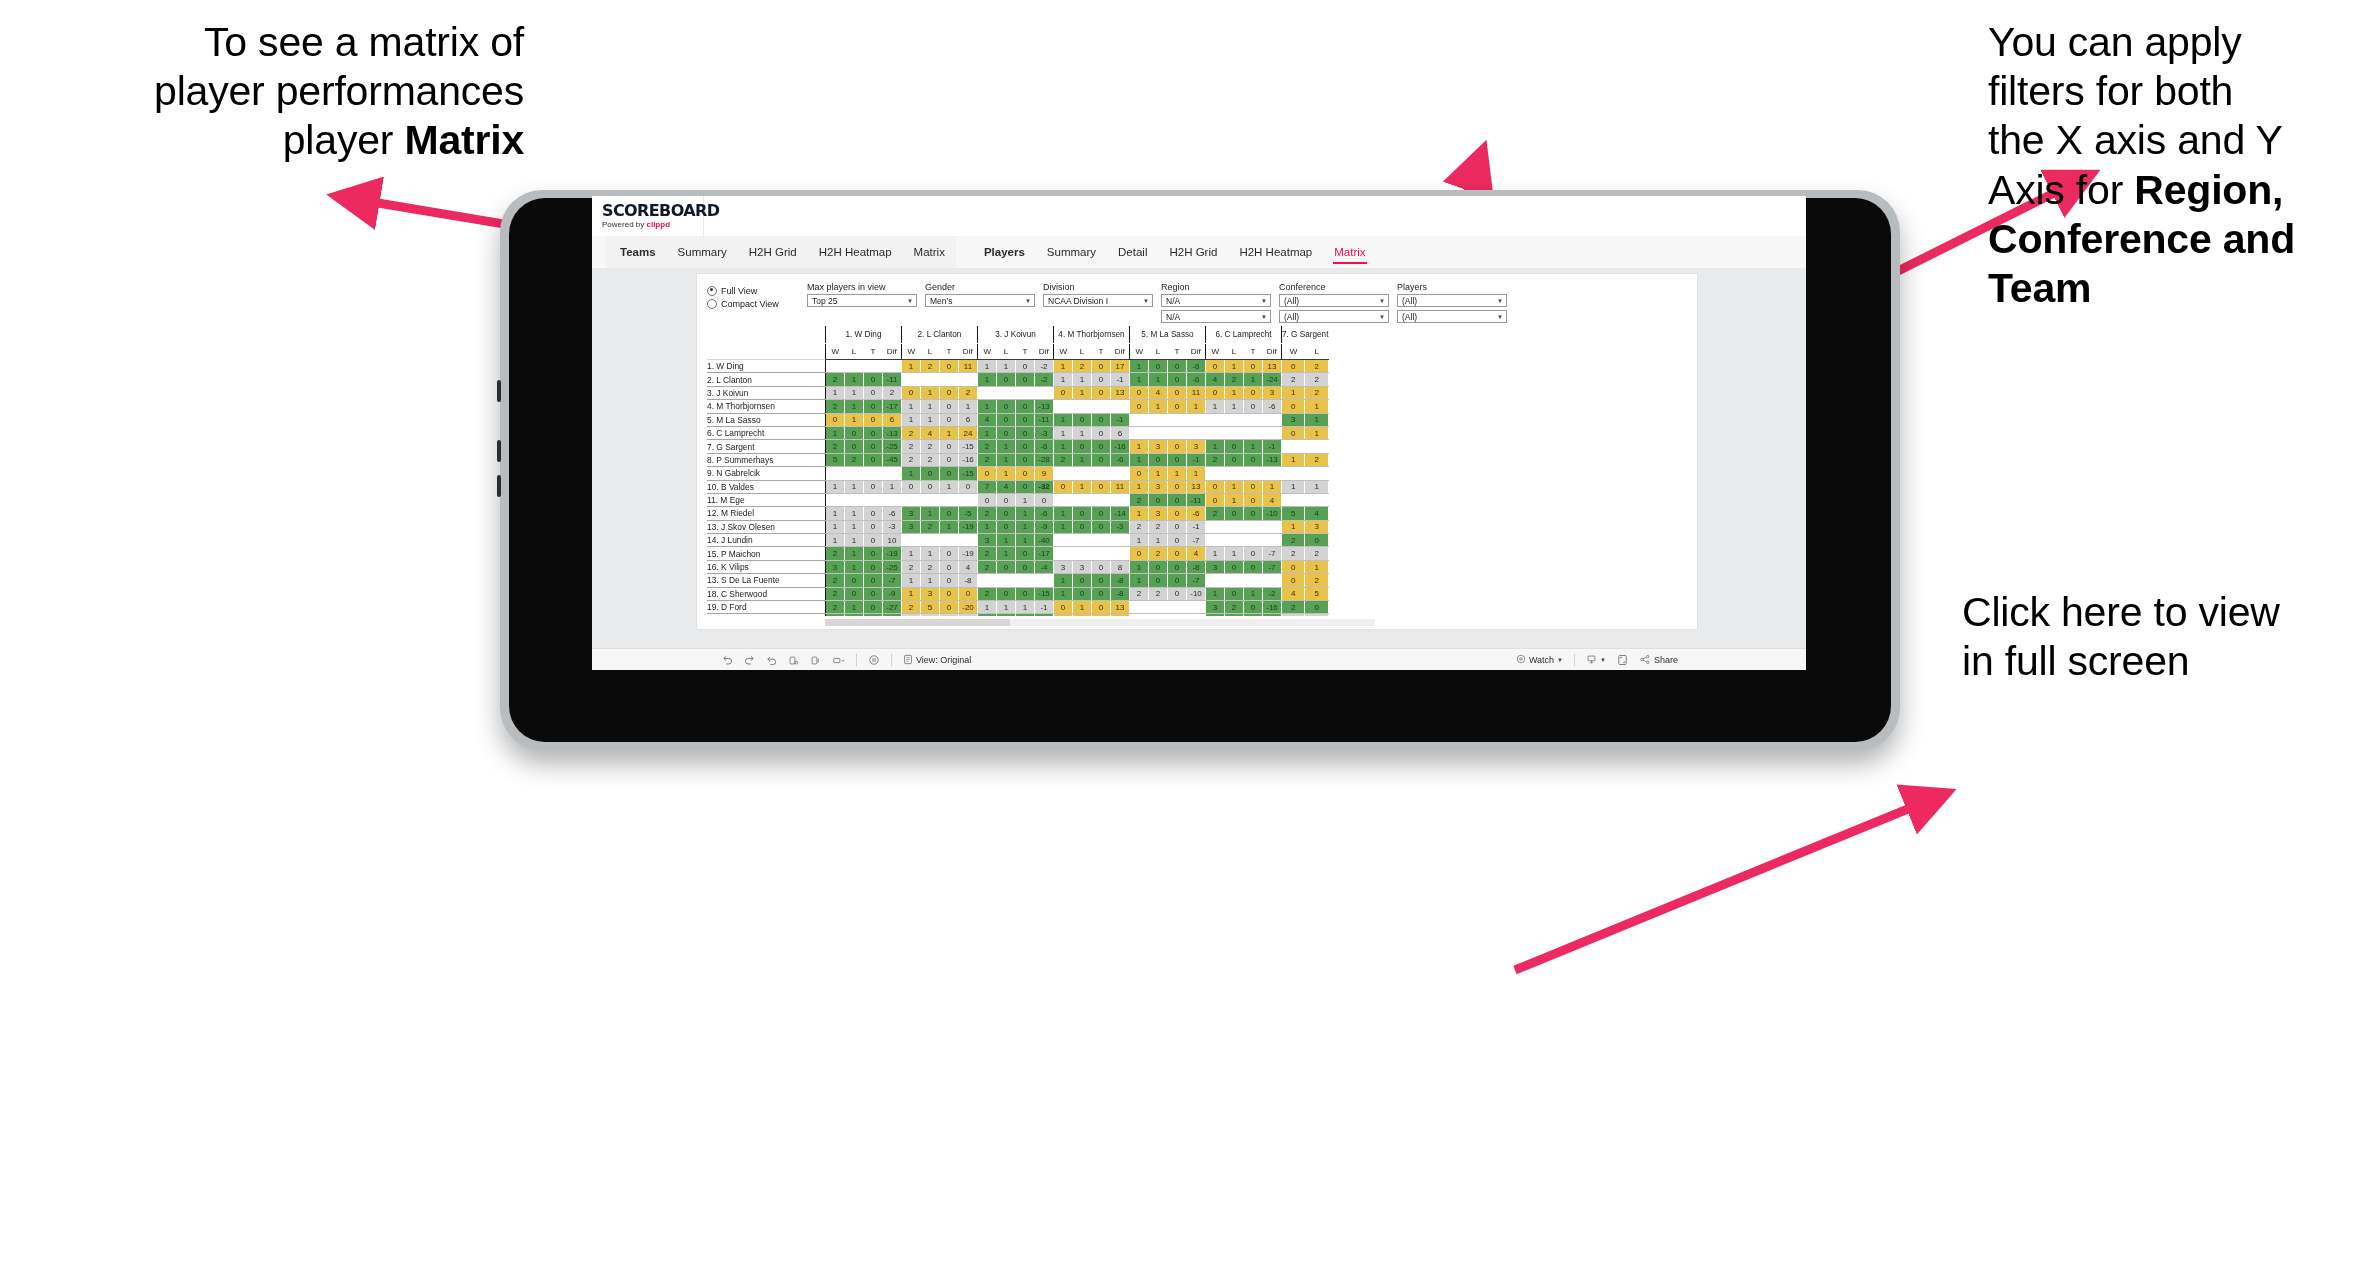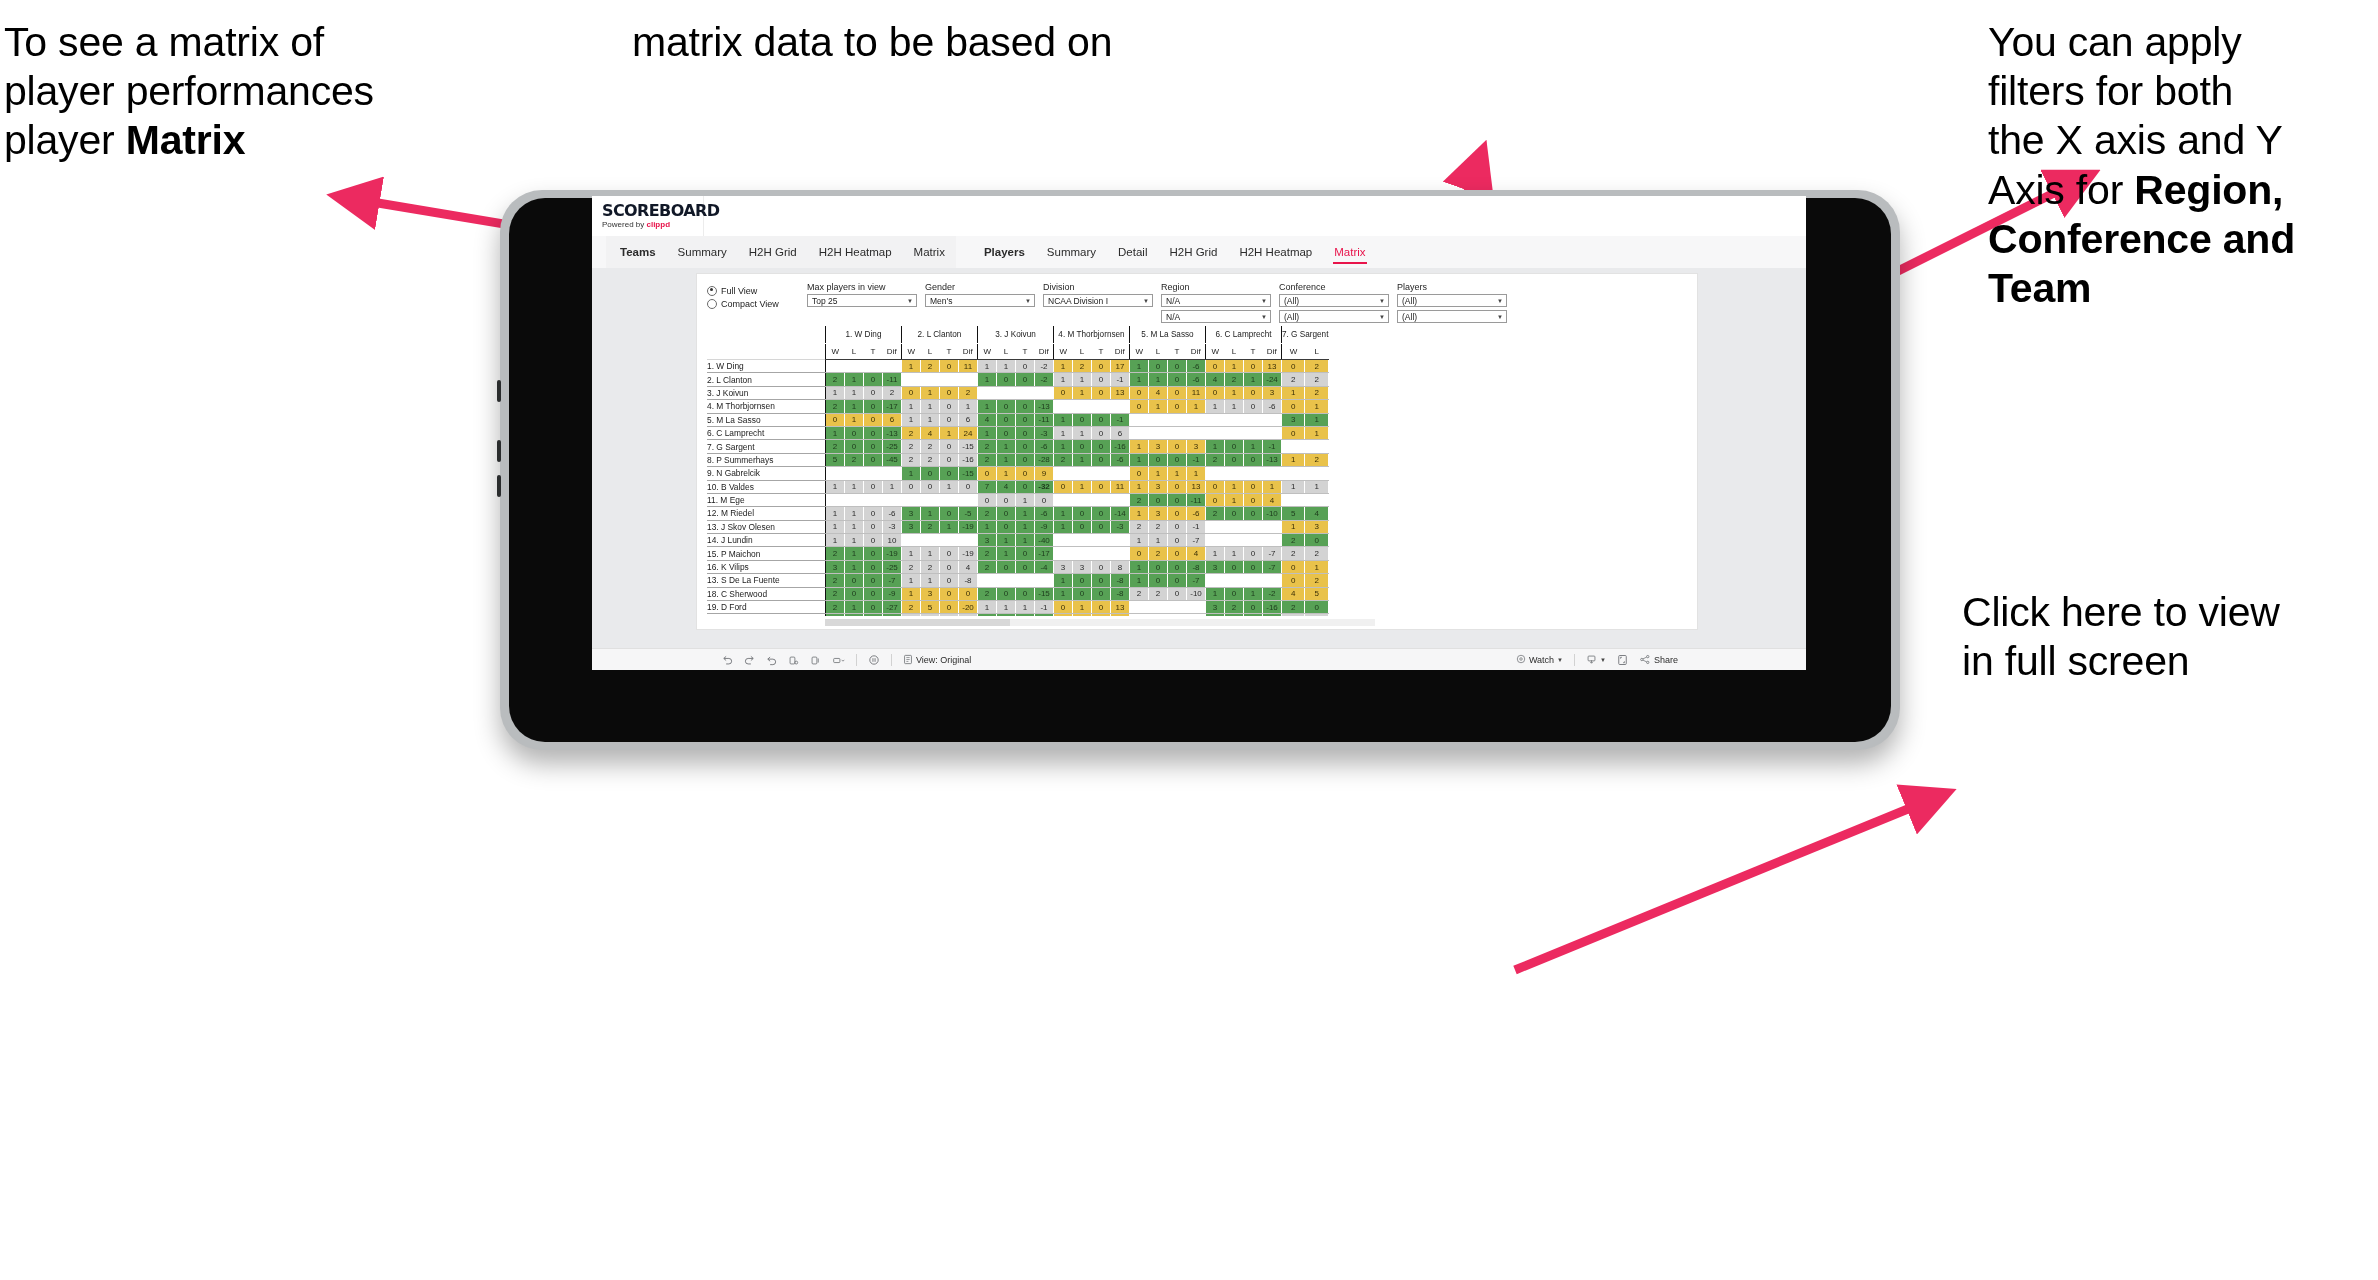--- a/index.html
+++ b/index.html
@@ -14,21 +14,21 @@
   .anno{
     position:absolute;
     font-family:"Liberation Sans", sans-serif;
     color:#000000;
     font-size:41px;
     line-height:1.20;
     font-weight:400;
     letter-spacing:-0.2px;
   }
   .anno b{font-weight:700;}
-  #anno-left{left:4px;top:18px;width:520px;}
+  #anno-left{left:4px;top:18px;width:520px;text-align:right;}
   #anno-mid{left:632px;top:18px;width:520px;text-align:left;}
   #anno-right{left:1988px;top:18px;width:400px;}
   #anno-full{left:1962px;top:588px;width:420px;}
 
   .arrows{position:absolute;left:0;top:0;width:2378px;height:1280px;pointer-events:none;}
 
   
   #tablet{
     position:absolute;left:500px;top:190px;width:1400px;height:560px;
   }
@@ -154,21 +154,20 @@
   <line x1="1515" y1="970" x2="1925" y2="802" stroke="#ec2a60" stroke-width="9" marker-end="url(#ah)"></line>
 </svg>
 
 <div class="anno" id="anno-left">
   <div>To see a matrix of</div>
   <div>player performances</div>
   <div><span>player </span><b>Matrix</b></div>
 </div>
 
 <div class="anno" id="anno-mid">
-  <div>matrix data to be based on</div>
 </div>
 
 <div class="anno" id="anno-right">
   <div>You  can apply</div>
   <div>filters for both</div>
   <div>the X axis and Y</div>
   <div><span>Axis for </span><b>Region,</b></div>
   <div><b>Conference and</b></div>
   <div><b>Team</b></div>
 </div>

